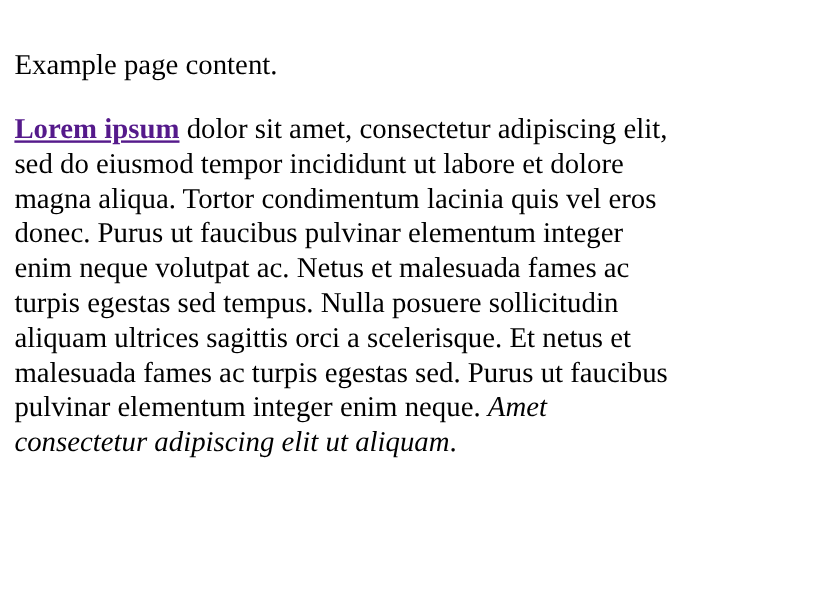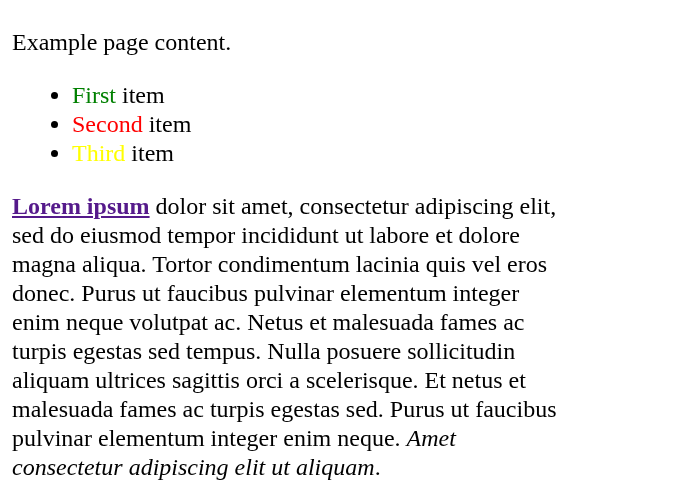--- a/index.html
+++ b/index.html
@@ -10,21 +10,21 @@
   body {
     width: 694px;
     height: 492px;
     overflow: hidden;
     box-sizing: border-box;
   }
   .page {
     box-sizing: border-box;
     width: 572px;
     height: 492px;
-    padding: 4px 12px;
+    padding: 17px 12px;
     font-family: "Liberation Serif", serif;
     font-size: 24px;
     line-height: 29px;
     color: #000000;
   }
   .page p {
     margin: 24px 0;
   }
   .page p.intro {
     margin-top: 0;
@@ -48,21 +48,16 @@
     margin-top: 16px;
   }
 </style>
 </head>
 <body>
 
 <div class="page">
 
   <p class="intro">Example page content.</p>
 
-  <ul>
-    <li><span style="color: rgb(0, 128, 0);">First</span><span> item</span></li>
-    <li><span style="color: rgb(255, 0, 0);">Second</span><span> item</span></li>
-    <li><span style="color: rgb(255, 255, 0);">Third</span><span> item</span></li>
-  </ul>
 
   <p><a class="lorem-link" href="#" style="color: rgb(85, 26, 139);">Lorem ipsum</a><span> dolor sit amet, consectetur adipiscing elit, sed do eiusmod tempor incididunt ut labore et dolore magna aliqua. Tortor condimentum lacinia quis vel eros donec. Purus ut faucibus pulvinar elementum integer enim neque volutpat ac. Netus et malesuada fames ac turpis egestas sed tempus. Nulla posuere sollicitudin aliquam ultrices sagittis orci a scelerisque. Et netus et malesuada fames ac turpis egestas sed. Purus ut faucibus pulvinar elementum integer enim neque. </span><em>Amet consectetur adipiscing elit ut aliquam</em><span>.</span></p>
 
 </div>
 
 </body></html>

